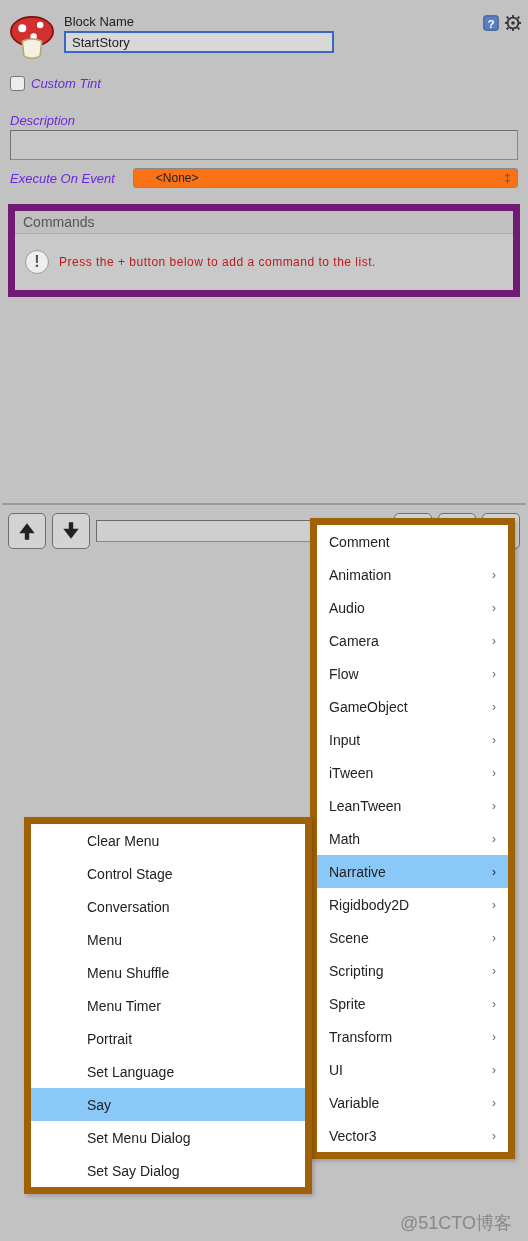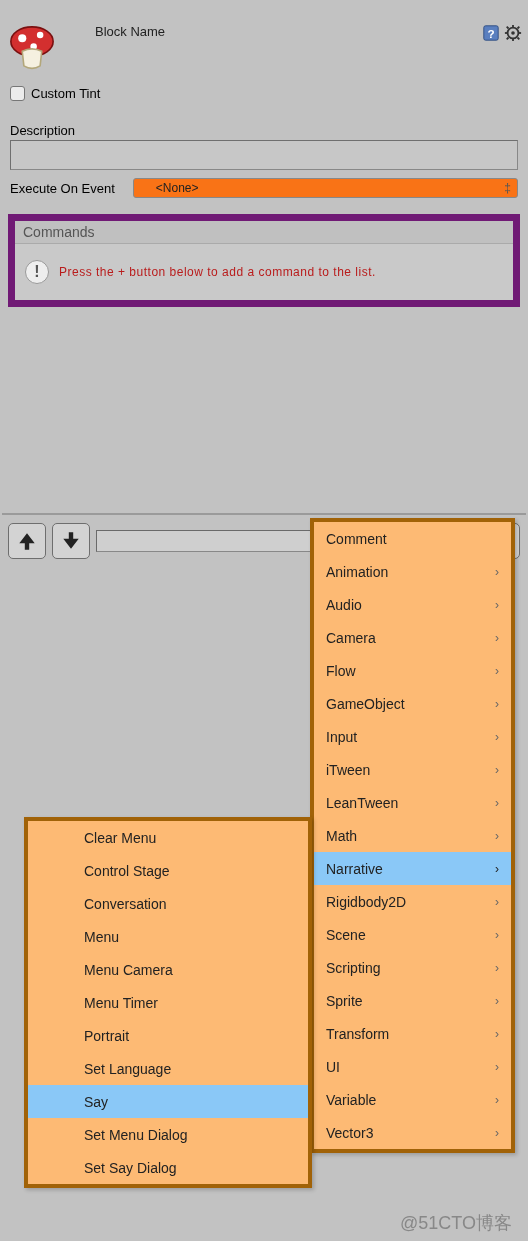--- a/index.html
+++ b/index.html
@@ -1,34 +1,34 @@
 <!DOCTYPE html>
 <html><head>
 <meta charset="utf-8">
 <style>
   * { box-sizing: border-box; margin: 0; padding: 0; font-family: Arial, Helvetica, sans-serif; }
   body { width: 528px; height: 1241px; background: #c2c2c2; position: relative; overflow: hidden; }
 
   
-  .header { display: flex; align-items: flex-start; padding: 20px 6px 2px 6px; gap: 31px; }
+  .header { display: flex; align-items: flex-start; padding: 10px 6px 2px 6px; }
   .mushroom { width: 52px; height: 52px; margin-right: 6px; margin-top: 2px; flex-shrink: 0; }
   .header-fields { flex: 1; }
   .header-label { font-size: 13px; color: #222; margin: 4px 0 2px 0; }
   .header-input {
     width: 270px; height: 22px; border: 2px solid #3a66c4; background: #d8d8d8;
     padding: 0 6px; font-size: 13px; color: #222; outline: none;
   }
   .header-btns { margin-left: auto; display: flex; gap: 4px; margin-top: 4px; }
   .hdr-ico { width: 18px; height: 18px; }
 
   
   .section { padding: 6px 10px; }
   .row { display: flex; align-items: center; margin: 4px 0; }
   .checkbox { width: 15px; height: 15px; border: 1px solid #777; background:#ececec; border-radius:3px; margin-right:6px; }
-  .lbl { font-size: 13px; color: #000000; }
+  .lbl { font-size: 13px; color: #6d28d9; font-style: italic; }
   .desc-box {
     width: 100%; height: 30px; margin-top: 2px;
     border: 1px solid #888; border-top-color:#6f6f6f; border-left-color:#6f6f6f;
     background: #c7c7c7;
   }
   .exec-label { font-size: 13px; margin-right: 18px; }
   .dropdown {
     flex: 1; height: 20px; border: 1px solid #888; border-radius: 3px;
     background: #f97316; display:flex; align-items:center; padding: 0 22px;
     font-size: 12px; color:#222; position:relative;
@@ -63,21 +63,21 @@
     font-size: 20px; color:#111;
   }
   .tb-field {
     flex:1; height: 22px; border:1px solid #888; border-top-color:#6a6a6a; border-left-color:#6a6a6a;
     background:#cfcfcf;
   }
   .tb-btn svg { width: 22px; height:22px; }
 
   
   .menu {
-    position:absolute; background:#fdba74; border:4px solid #a16207;
+    position:absolute; background:#ffffff; border:7px solid #a16207;
     box-shadow: 2px 2px 4px rgba(0,0,0,0.2);
     font-size: 14px; color:#222;
   }
   .main-menu { left: 310px; top: 518px; width: 205px; }
   .menu-item {
     height: 33px; display:flex; align-items:center; padding: 0 12px;
     justify-content:space-between; cursor:default;
   }
   .menu-item .arrow { color:#666; font-size: 12px; }
   .menu-item.highlight { background:#8ac8f7; }
@@ -99,20 +99,21 @@
 <div class="header">
   <svg class="mushroom" viewBox="0 0 64 64">
     <ellipse cx="32" cy="24" rx="26" ry="18" fill="#d32f2f" stroke="#7a1010" stroke-width="2"></ellipse>
     <circle cx="20" cy="20" r="5" fill="#fff"></circle>
     <circle cx="42" cy="16" r="4" fill="#fff"></circle>
     <circle cx="34" cy="30" r="4" fill="#fff"></circle>
     <path d="M20 36 Q32 30 44 36 L42 54 Q32 60 22 54 Z" fill="#f5f0e0" stroke="#b3a77a" stroke-width="2"></path>
   </svg>
   <div class="header-fields">
     <div class="header-label">Block Name</div>
+    <input class="header-input" value="StartStory" style="">
   </div>
   <div class="header-btns">
     <svg class="hdr-ico" viewBox="0 0 20 20">
       <rect x="2" y="2" width="16" height="16" rx="2" fill="#5a7fbf" stroke="#2a4a7f"></rect>
       <text x="10" y="15" text-anchor="middle" font-size="13" fill="#fff" font-weight="bold">?</text>
     </svg>
     <svg class="hdr-ico" viewBox="0 0 20 20">
       <circle cx="10" cy="10" r="6" fill="none" stroke="#333" stroke-width="2"></circle>
       <circle cx="10" cy="10" r="2" fill="#333"></circle>
       <g stroke="#333" stroke-width="2">
@@ -274,21 +275,21 @@
     <div class="menu-item">
       <span>Control Stage</span>
     </div>
     <div class="menu-item">
       <span>Conversation</span>
     </div>
     <div class="menu-item">
       <span>Menu</span>
     </div>
     <div class="menu-item">
-      <span>Menu Camera</span>
+      <span>Menu Shuffle</span>
     </div>
     <div class="menu-item">
       <span>Menu Timer</span>
     </div>
     <div class="menu-item">
       <span>Portrait</span>
     </div>
     <div class="menu-item">
       <span>Set Language</span>
     </div>

